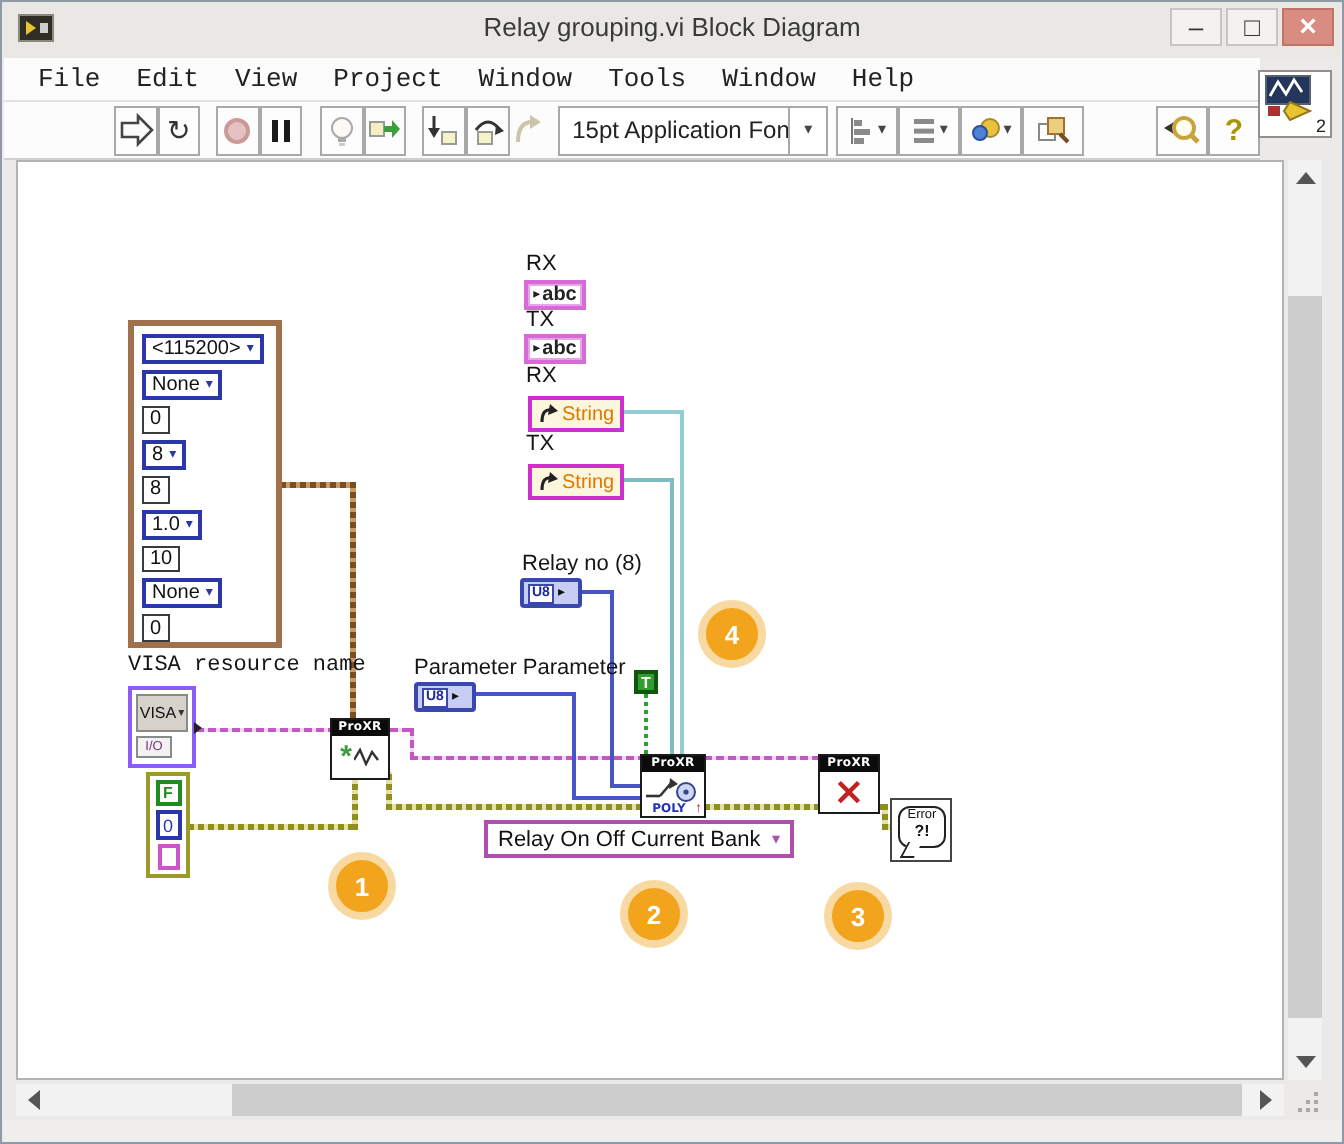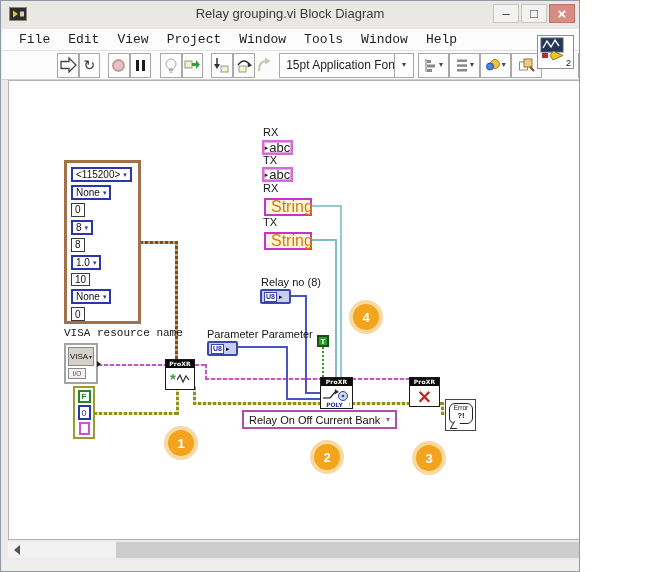--- a/index.html
+++ b/index.html
@@ -1,17 +1,17 @@
 <!DOCTYPE html>
 <html><head>
 <meta charset="utf-8">
 <style>
   html,body{margin:0;padding:0;}
   body{width:672px;height:572px;font-family:"Liberation Sans",sans-serif;-webkit-font-smoothing:antialiased;}
-  .win{position:absolute;inset:0;width:580px;height:572px;background:#ECEAE8;border:1px solid #8F9AA6;box-sizing:border-box;overflow:hidden;}
+  .win{position:absolute;inset:0;width:672px;height:572px;background:#ECEAE8;border:1px solid #8F9AA6;box-sizing:border-box;overflow:hidden;}
 
   
   .titlebar{position:absolute;left:0;top:0;width:100%;height:28px;background:#EAE8E5;}
   .title{position:absolute;left:0;right:0;top:5px;text-align:center;font-size:13px;color:#3A3A3A;}
   .appicon{position:absolute;left:8px;top:6px;}
   .winbtns{position:absolute;right:4px;top:3px;display:flex;gap:2px;}
   .wbtn{width:26px;height:19px;display:flex;align-items:center;justify-content:center;font-size:13px;color:#333;background:#F4F2F0;border:1px solid #C9C5C0;box-sizing:border-box;}
   .wbtn.close{background:#D98C82;color:#fff;font-size:15px;font-weight:bold;border-color:#C07468;}
 
   
@@ -58,21 +58,21 @@
   .w-grn-v{width:2px;background:repeating-linear-gradient(0deg,#2F9E2F 0 2px,#EDF7ED 2px 4px);}
 
   
   .cluster{position:absolute;left:55px;top:79px;width:77px;height:164px;background:#fff;border:3px solid #A0714A;box-sizing:border-box;padding:4px 0 0 4px;display:flex;flex-direction:column;gap:3px;align-items:flex-start;justify-content:center;}
   .cl-item{background:#fff;font-size:10px;color:#111;display:flex;align-items:center;box-sizing:border-box;padding:0 3px;height:16px;}
   .cl-ring{border:2px solid #2B36A8;gap:3px;}
   .cl-ring .rcaret{font-size:7px;color:#2B36A8;line-height:7px;}
   .cl-num{border:1px solid #3a3a3a;height:15px;}
 
   
-  .visa{position:absolute;left:55px;top:262px;width:34px;height:41px;border:2px solid #a3a3a3;background:#fff;box-sizing:border-box;padding:2px;}
+  .visa{position:absolute;left:55px;top:262px;width:34px;height:41px;border:2px solid #8b5cf6;background:#fff;box-sizing:border-box;padding:2px;}
   .visa-inner{background:#D6D2CA;border:1px solid #8A8A8A;height:17px;display:flex;align-items:center;justify-content:center;gap:1px;font-size:8px;color:#111;}
   .visa-tab{margin-top:2px;width:16px;height:9px;border:1px solid #8A8A8A;background:#F2F2F2;font-size:6.5px;color:#7A2E7A;display:flex;align-items:center;justify-content:center;}
   .visa-out{position:absolute;right:-5px;top:16px;width:0;height:0;border-left:4px solid #222;border-top:3px solid transparent;border-bottom:3px solid transparent;}
 
   
   .errclu{position:absolute;left:64px;top:305px;width:22px;height:53px;border:2px solid #9B9B2D;background:#fff;box-sizing:border-box;display:flex;flex-direction:column;align-items:center;gap:2px;padding-top:2px;}
   .chip{box-sizing:border-box;display:flex;align-items:center;justify-content:center;font-weight:bold;background:#fff;}
   .chip-f{width:13px;height:13px;border:2px solid #1F8C1F;color:#1F8C1F;font-size:8px;}
   .chip-0{width:13px;height:15px;border:2px solid #2B36A8;color:#2B36A8;font-size:9px;font-weight:normal;}
   .chip-s{width:11px;height:13px;border:2px solid #CC55CC;}
@@ -90,23 +90,23 @@
   .ehbox{position:absolute;left:436px;top:318px;width:31px;height:32px;border:1px solid #444;background:#fff;box-sizing:border-box;}
   .bubble{position:absolute;left:3px;top:3px;width:22px;height:19px;border:1px solid #222;border-radius:6px;background:#fff;text-align:center;}
   .bubble .l1{font-size:6.5px;color:#111;line-height:8px;}
   .bubble .l2{font-size:8px;font-weight:bold;color:#111;line-height:8px;}
   .bubble::after{content:"";position:absolute;left:2px;bottom:-6px;width:6px;height:7px;background:#fff;border-left:1px solid #222;border-bottom:1px solid #222;transform:skewX(-28deg);}
 
   
   .abcterm{position:absolute;width:31px;height:15px;border:2px solid #D66AD6;background:#fff;box-sizing:border-box;display:flex;align-items:center;justify-content:center;gap:1px;}
   .abcterm .inner{border:1px solid #E3A8E3;position:absolute;inset:0;}
   .abcterm .tri{font-size:7px;color:#222;line-height:7px;z-index:1;}
-  .abcterm .txt{font-size:13px;font-weight:normal;color:#222;line-height:9px;z-index:1;}
+  .abcterm .txt{font-size:10px;font-weight:bold;color:#222;line-height:9px;z-index:1;}
   .strref{position:absolute;width:48px;height:18px;border:2px solid #CC2FCC;background:#FCF7DC;box-sizing:border-box;display:flex;align-items:center;gap:2px;padding-left:3px;}
-  .strref .txt{font-size:16px;color:#E07800;}
+  .strref .txt{font-size:10px;color:#E07800;}
 
   
   .u8{position:absolute;width:31px;height:15px;border:2px solid #3B47B0;border-radius:2px;background:#C7CDF4;box-sizing:border-box;display:flex;align-items:center;gap:2px;padding:0 2px;}
   .u8 .chipw{background:#fff;border:1px solid #3B47B0;font-size:7px;font-weight:bold;color:#1E2A96;line-height:8px;padding:0 1px;}
   .u8 .tri{font-size:7px;color:#111;line-height:7px;}
 
   
   .tconst{position:absolute;left:308px;top:254px;width:12px;height:12px;background:#2F9E2F;border:2px solid #115511;box-sizing:border-box;color:#fff;font-size:8px;font-weight:bold;display:flex;align-items:center;justify-content:center;}
 
   

